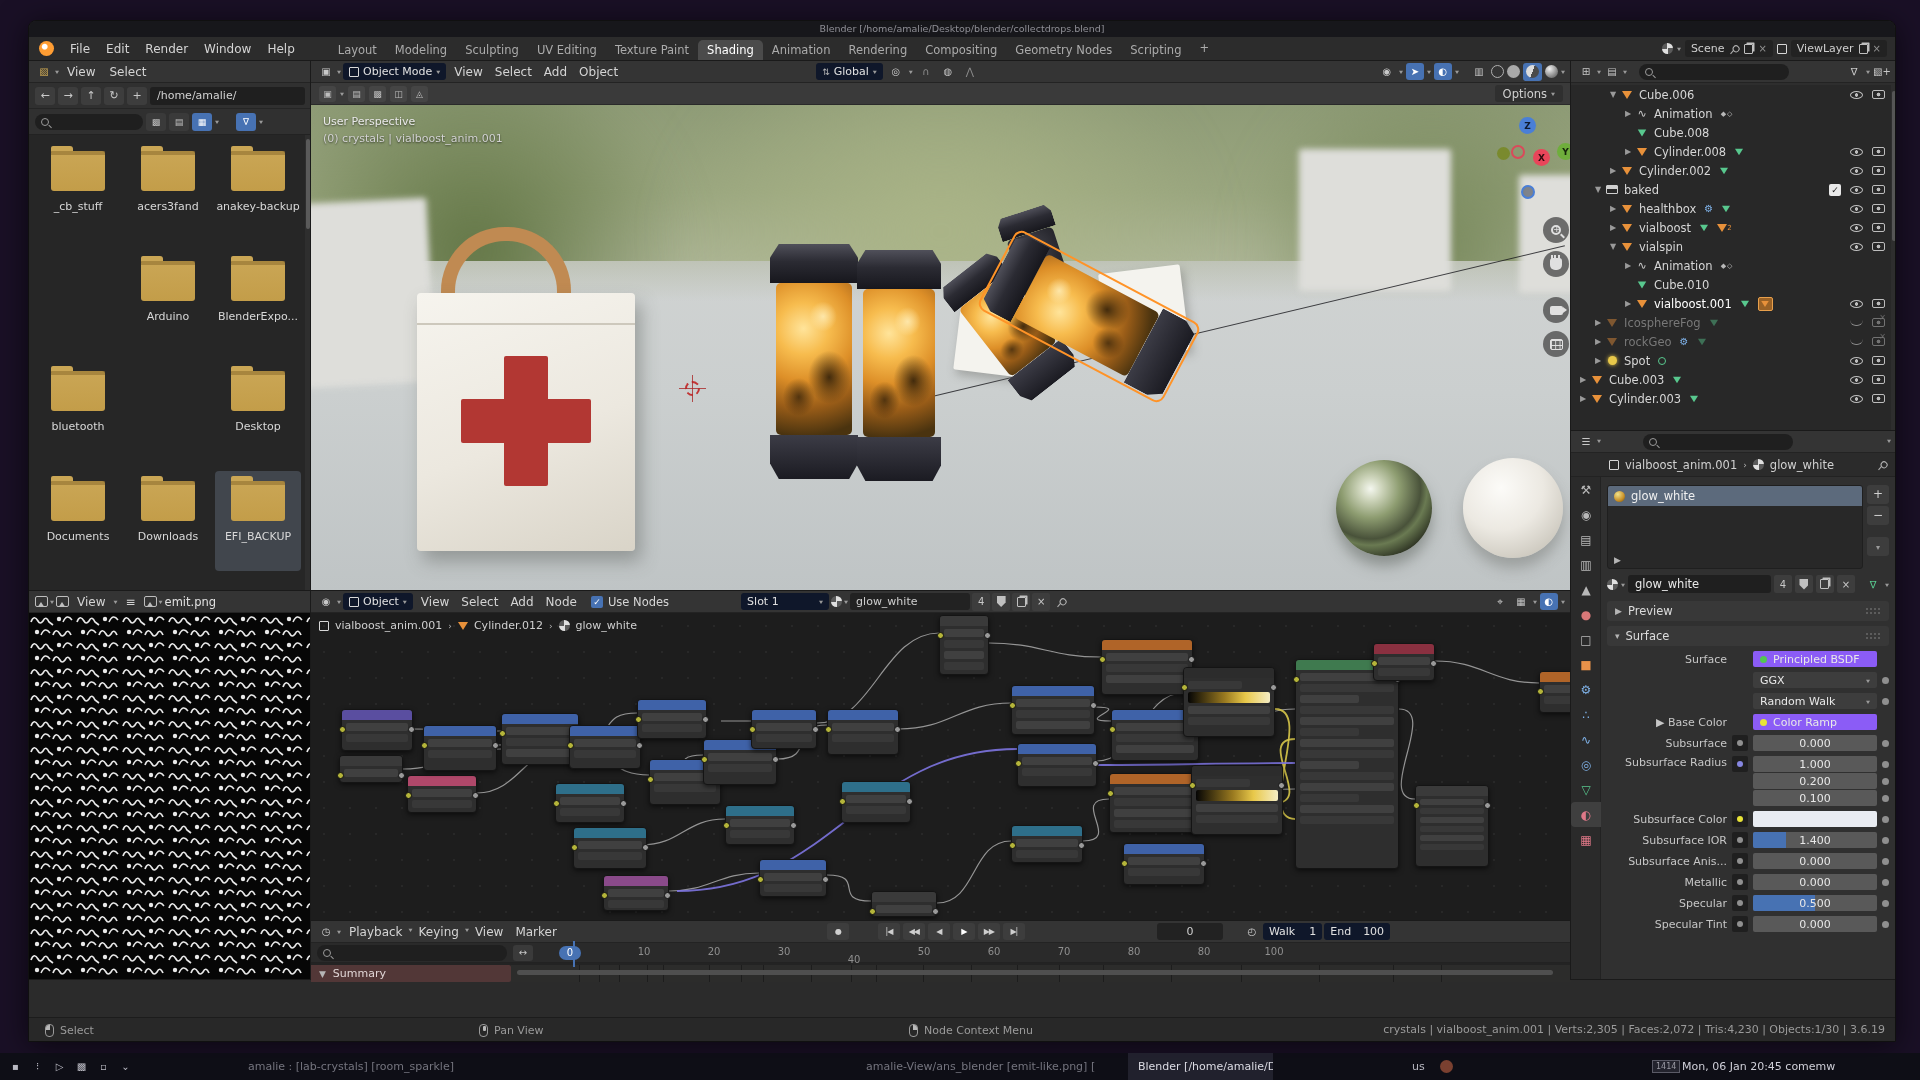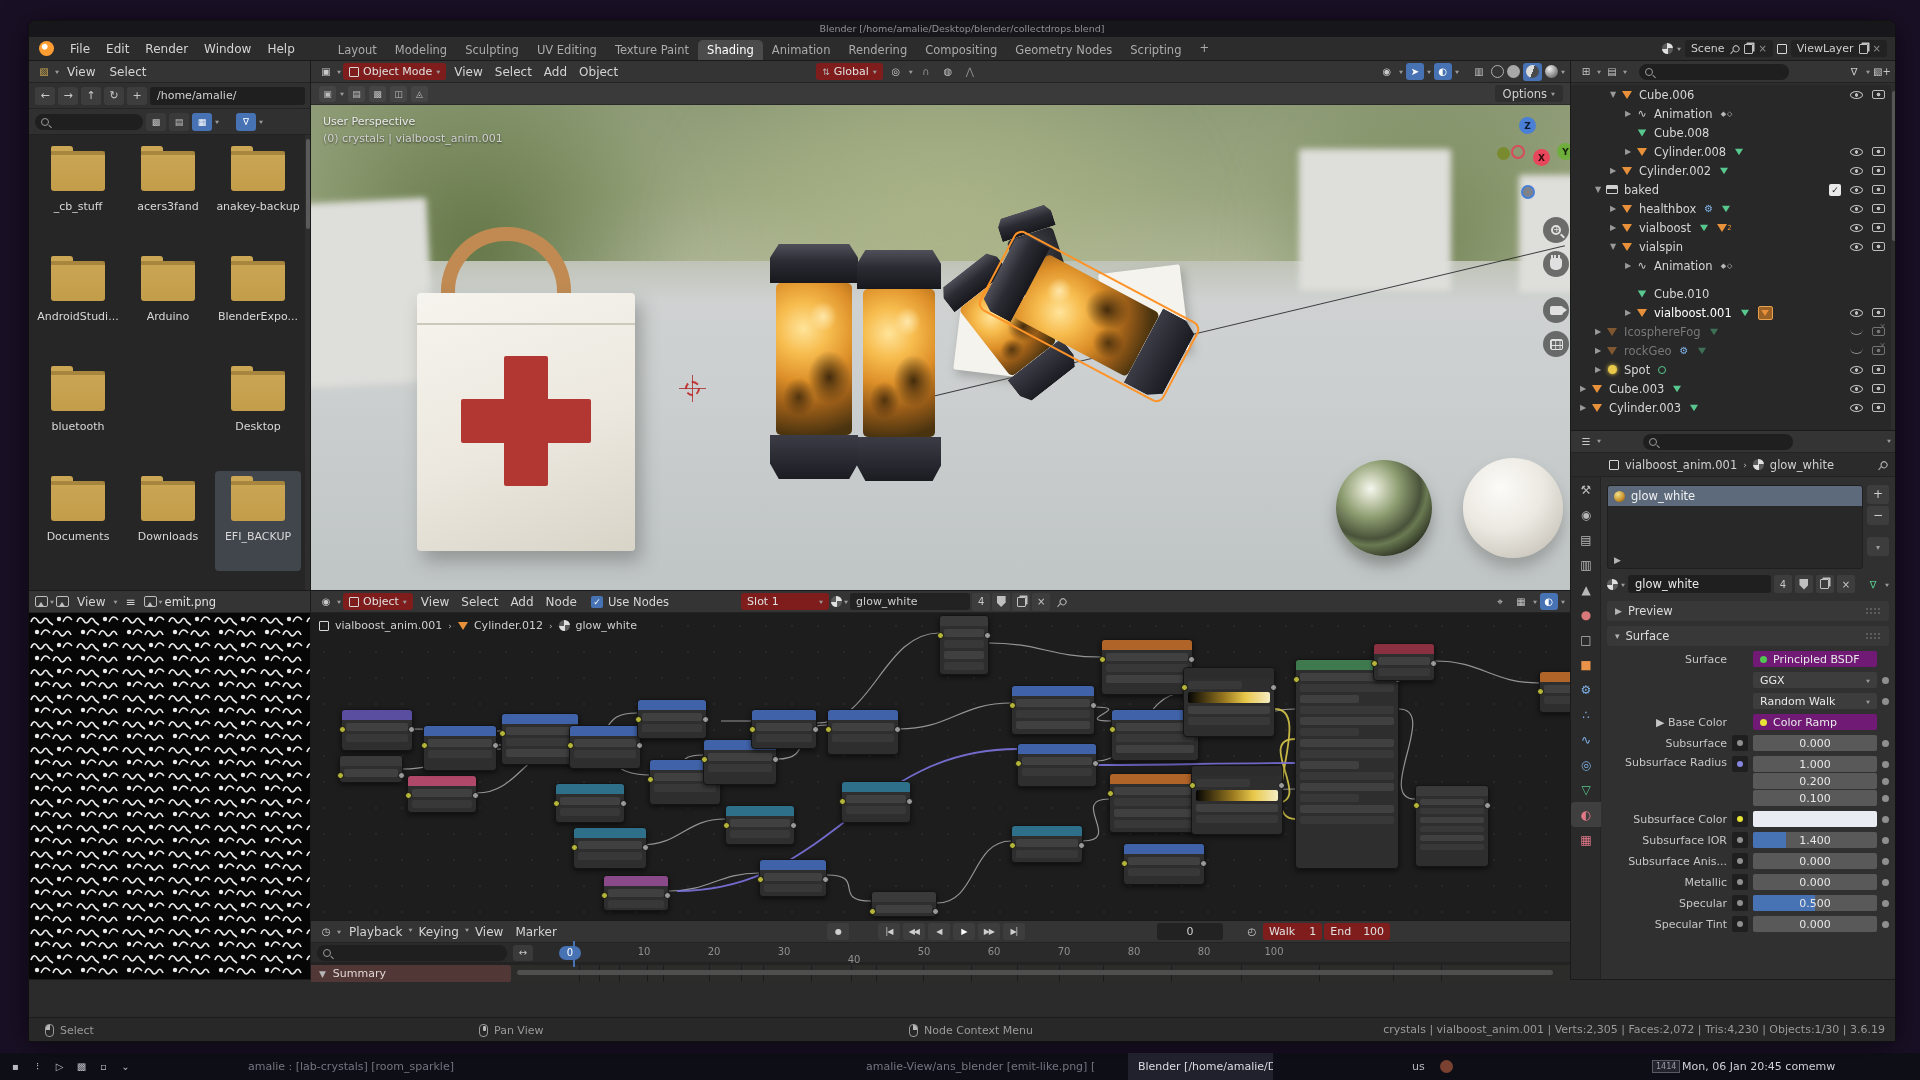--- a/index.html
+++ b/index.html
@@ -50,21 +50,21 @@
   .fld { background:#222; border-radius:3px; height:17px; line-height:17px; padding:0 6px; color:#cfcfcf; font-size:11px;
     display:flex; align-items:center; gap:5px; }
   .fld .x { color:#909090; font-size:10px; }
   .caret { font-size:8px; color:#9a9a9a; transform:scaleY(.8); }
 
   
   .editor { position:absolute; background:#2e2e2e; outline:1px solid #1a1a1a; }
   .hdr { position:absolute; left:0; right:0; top:0; height:22px; background:#343434; border-bottom:1px solid #232323;
     display:flex; align-items:center; gap:2px; padding:0 6px; font-size:11.5px; color:#d6d6d6; white-space:nowrap; }
   .hdr .mi { padding:0 6px; }
-  .dd { background:#7f1d1d; border-radius:3px; height:17px; display:flex; align-items:center; gap:4px; padding:0 6px; font-size:11px; color:#e0e0e0; }
+  .dd { background:#0f172a; border-radius:3px; height:17px; display:flex; align-items:center; gap:4px; padding:0 6px; font-size:11px; color:#e0e0e0; }
   .icobtn { width:18px; height:17px; border-radius:3px; display:flex; align-items:center; justify-content:center; color:#c8c8c8; font-size:10px; }
   .icobtn.blue { background:#4772b3; color:#fff; }
   .tiny { font-size:9px; color:#b5b5b5; }
   .searchbox { background:#1f1f1f; border-radius:10px; height:16px; display:flex; align-items:center; padding:0 6px; gap:4px; }
   .mag { width:8px; height:8px; border:1.4px solid #9a9a9a; border-radius:50%; position:relative; flex:none; }
   .mag::after { content:""; position:absolute; width:4px; height:1.4px; background:#9a9a9a; left:6px; top:7px; transform:rotate(45deg); }
 
   
   #fb-nav { position:absolute; left:0; right:0; top:22px; height:26px; background:#303030; display:flex; align-items:center; gap:3px; padding:0 6px; border-bottom:1px solid #252525; }
   .navb { width:20px; height:18px; background:#3d3d3d; border-radius:3px; color:#c9c9c9; font-size:11px; text-align:center; line-height:18px; }
@@ -212,21 +212,21 @@
   #dbrow { display:flex; align-items:center; gap:3px; margin-bottom:8px; }
   #db-name { flex:1; background:#1f1f1f; border-radius:3px; height:18px; line-height:18px; padding:0 7px; font-size:11.5px; color:#e8e8e8; }
   .dbtn { height:18px; min-width:18px; background:#3d3d3d; color:#c8c8c8; font-size:10px; display:flex; align-items:center; justify-content:center; border-radius:2px; padding:0 3px; }
   .panelhdr { height:20px; background:#383838; border-radius:3px; display:flex; align-items:center; gap:6px; padding:0 8px; font-size:11.5px; color:#dcdcdc; margin-bottom:5px; }
   .panelhdr .grip { margin-left:auto; width:16px; height:9px;
     background:radial-gradient(#5c5c5c 1px, transparent 1.2px); background-size:4px 4px; }
   .prow { display:flex; align-items:center; gap:5px; margin-bottom:5px; padding-left:2px; }
   .plabel { width:118px; text-align:right; font-size:11px; color:#c6c6c6; flex:none; white-space:nowrap; }
   .socket { width:16px; height:16px; background:#1f1f1f; border-radius:2px; display:flex; align-items:center; justify-content:center; flex:none; }
   .socket i { width:6px; height:6px; border-radius:50%; display:block; }
-  .pfield { flex:1; height:16px; border-radius:2px; background:#701a75; display:flex; align-items:center; gap:6px; padding:0 7px; font-size:11px; color:#e8e8e8; position:relative; overflow:hidden; }
+  .pfield { flex:1; height:16px; border-radius:2px; background:#8b5cf6; display:flex; align-items:center; gap:6px; padding:0 7px; font-size:11px; color:#e8e8e8; position:relative; overflow:hidden; }
   .pfield.slider { background:#595959; justify-content:center; }
   .pfield.selectf { background:#3d3d3d; }
   .pfield .fill { position:absolute; left:0; top:0; bottom:0; background:#4772b3; }
   .pfield .vtext { position:relative; z-index:2; }
   .pfield .dot { width:7px; height:7px; border-radius:50%; flex:none; position:relative; z-index:2; }
   .deco { width:7px; height:7px; border-radius:50%; background:#8f8f8f; flex:none; }
   .deco.blank { background:transparent; }
   .multiwrap { flex:1; display:flex; flex-direction:column; gap:1px; }
   .shield { width:9px; height:11px; background:#c0c0c0; clip-path:polygon(0 0,100% 0,100% 60%,50% 100%,0 60%); }
   .copyic { width:9px; height:10px; border:1px solid #c0c0c0; border-radius:1px; box-shadow:2px -2px 0 -0.5px #c0c0c0; }
@@ -329,24 +329,20 @@
           <div class="folder"></div>
           <div class="flabel">_cb_stuff</div>
         </div>
         <div class="fcell" style="left: 96px; top: 6px;">
           <div class="folder"></div>
           <div class="flabel">acers3fand</div>
         </div>
         <div class="fcell" style="left: 186px; top: 6px;">
           <div class="folder"></div>
           <div class="flabel">anakey-backup</div>
-        </div>
-        <div class="fcell" style="left: 6px; top: 116px;">
-          <div class="folder"></div>
-          <div class="flabel">AndroidStudi...</div>
         </div>
         <div class="fcell" style="left: 96px; top: 116px;">
           <div class="folder"></div>
           <div class="flabel">Arduino</div>
         </div>
         <div class="fcell" style="left: 186px; top: 116px;">
           <div class="folder"></div>
           <div class="flabel">BlenderExpo...</div>
         </div>
         <div class="fcell" style="left: 6px; top: 226px;">
@@ -1035,21 +1031,21 @@
         <div class="olrow" style="padding-left: 51px;">
           <span class="arrow">▶</span>
           <span class="olic">
             <span class="i-anim">∿</span>
           </span>
           <span style="margin-left: 4px;">Animation</span>
           <span style="display: flex; margin-left: 8px; align-items: center; gap: 4px;">
             <span class="i-kf">◆◇</span>
           </span>
         </div>
-        <div class="olrow" style="padding-left: 51px; margin-top: 9px;">
+        <div class="olrow" style="padding-left: 51px;">
           <span class="arrow"></span>
           <span class="olic">
             <span class="mesh-tri" style="border-top-color: rgb(88, 200, 142); transform: scale(0.85);"></span>
           </span>
           <span style="margin-left: 4px;">Cube.010</span>
         </div>
         <div class="olrow" style="padding-left: 51px;">
           <span class="arrow">▶</span>
           <span class="olic">
             <span class="mesh-tri"></span>

